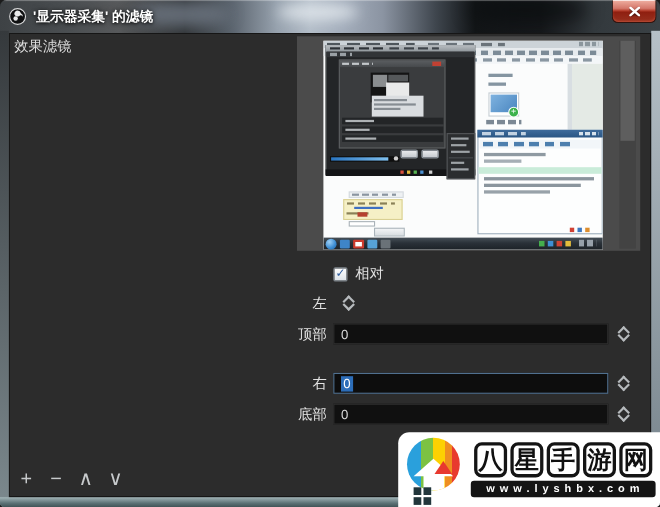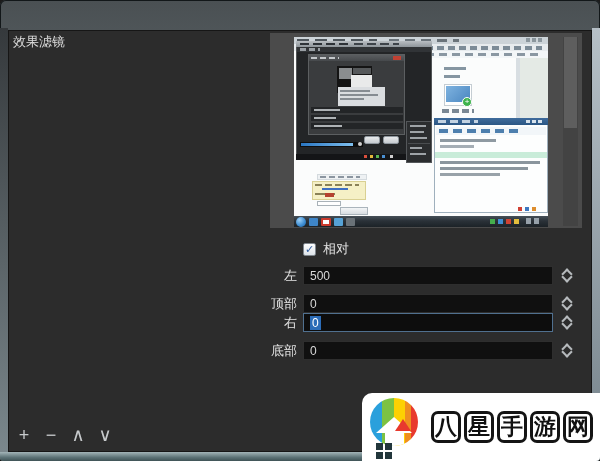--- a/index.html
+++ b/index.html
@@ -37,21 +37,21 @@
   .pv-scroll{position:absolute;left:293px;top:4px;width:15px;height:189px;background:#434343;}
   .pv-thumb{position:absolute;left:1px;top:0;width:13px;height:91px;background:#5e5e5e;}
   .shot{position:absolute;left:24px;top:4px;width:254px;height:190px;background:#fbfcfc;overflow:hidden;}
   .shot i{position:absolute;display:block;font-style:normal;}
   
   .props{position:absolute;left:229px;top:212px;width:346px;}
   .chk-row{margin-left:66px;height:14px;margin-bottom:10px;display:flex;align-items:center;gap:7px;font-size:13px;color:#e2e2e2;}
   .checkbox{width:13px;height:13px;flex:none;background:linear-gradient(180deg,#fdfdfd,#dde3e9);border:1px solid #7f868d;
     border-radius:2px;color:#2f5c9e;font-size:11px;line-height:11px;text-align:center;font-weight:bold;}
   .frow{display:flex;align-items:center;height:19px;margin-bottom:9px;}
-  .frow.gap10{margin-bottom:0;}
+  .frow.gap10{margin-bottom:26px;}
   .frow .lbl{width:60px;text-align:right;margin-right:6px;font-size:13px;color:#e2e2e2;flex:none;}
   .field{width:250px;height:19px;background:#101010;border:1px solid #2e2e2e;color:#d9d9d9;font-size:12px;
     padding:0 6px;font-family:inherit;flex:none;}
   input.field{outline:none;}
   .field.focused{border-color:#50708f;display:flex;align-items:center;background:#0d0d0d;}
   .sel{background:#2c6db8;color:#fff;padding:0 2px;}
   .spin{margin-left:5px;display:flex;flex-direction:column;align-items:center;justify-content:center;width:18px;height:19px;}
   .chev{width:8px;height:8px;border-left:2px solid #b6babd;border-top:2px solid #b6babd;}
   .chev.up{transform:rotate(45deg);margin-bottom:-4px;}
   .chev.down{transform:rotate(225deg);margin-top:-1px;}
@@ -71,20 +71,38 @@
   .wm-char{font-size:22px;font-weight:900;color:#101010;border:3px solid #141414;border-radius:7px;padding:1px 1px;
     line-height:1.1;background:#fff;}
   .wm-bar{margin-top:3px;width:100%;background:#141414;border-radius:3px;color:#fff;font-size:10px;font-weight:bold;
     letter-spacing:4.5px;text-align:center;padding:2px 0 2px 4px;}
 </style>
 </head>
 <body>
 
 <div class="window">
 
+  <div class="titlebar">
+    <div class="blob blob1"></div>
+    <div class="blob blob2"></div>
+    <div class="blob blob3"></div>
+    <span class="obs-icon">
+      <svg width="16" height="16" viewBox="0 0 16 16">
+        <circle cx="8" cy="8" r="7.2" fill="#101112" stroke="#d9dadb" stroke-width="1"></circle>
+        <path d="M8 2.6a3.1 3.1 0 0 1 3 2.4 3.3 3.3 0 0 1 1.9 3.2 3 3 0 0 0-2.5-1.3A3.2 3.2 0 0 1 5 6a3.1 3.1 0 0 1 3-3.4z" fill="#e9eaeb"></path>
+        <circle cx="6.2" cy="9.8" r="2" fill="#e9eaeb"></circle>
+      </svg>
+    </span>
+    <span class="title-text">'显示器采集' 的滤镜</span>
+    <div class="close-btn">
+      <svg width="10" height="9" viewBox="0 0 10 9">
+        <path d="M1 1 L9 8 M9 1 L1 8" stroke="#ffffff" stroke-width="2.2" stroke-linecap="round" style="filter:drop-shadow(0 1px 1px rgba(0,0,0,.6))"></path>
+      </svg>
+    </div>
+  </div>
 
   <div class="frame-left"></div>
   <div class="frame-right"></div>
   <div class="frame-bottom"></div>
 
   <div class="client">
 
     <div class="pane-title">效果滤镜</div>
 
 
@@ -209,21 +227,20 @@
     </div>
 
     <div class="props">
       <div class="chk-row">
         <span class="checkbox">✓</span>
         <span>相对</span>
       </div>
 
       <div class="frow">
         <span class="lbl">左</span>
-        <input class="field" value="500" style="">
         <span class="spin">
           <span class="chev up"></span>
           <span class="chev down"></span>
         </span>
       </div>
 
       <div class="frow gap10">
         <span class="lbl">顶部</span>
         <input class="field" value="0" style="">
         <span class="spin">
@@ -270,16 +287,17 @@
       </div>
     </div>
     <div class="wm-text">
       <div class="wm-chars">
         <span class="wm-char">八</span>
         <span class="wm-char">星</span>
         <span class="wm-char">手</span>
         <span class="wm-char">游</span>
         <span class="wm-char">网</span>
       </div>
+      <div class="wm-bar">www.lyshbx.com</div>
     </div>
   </div>
 
 </div>
 
 </body></html>

